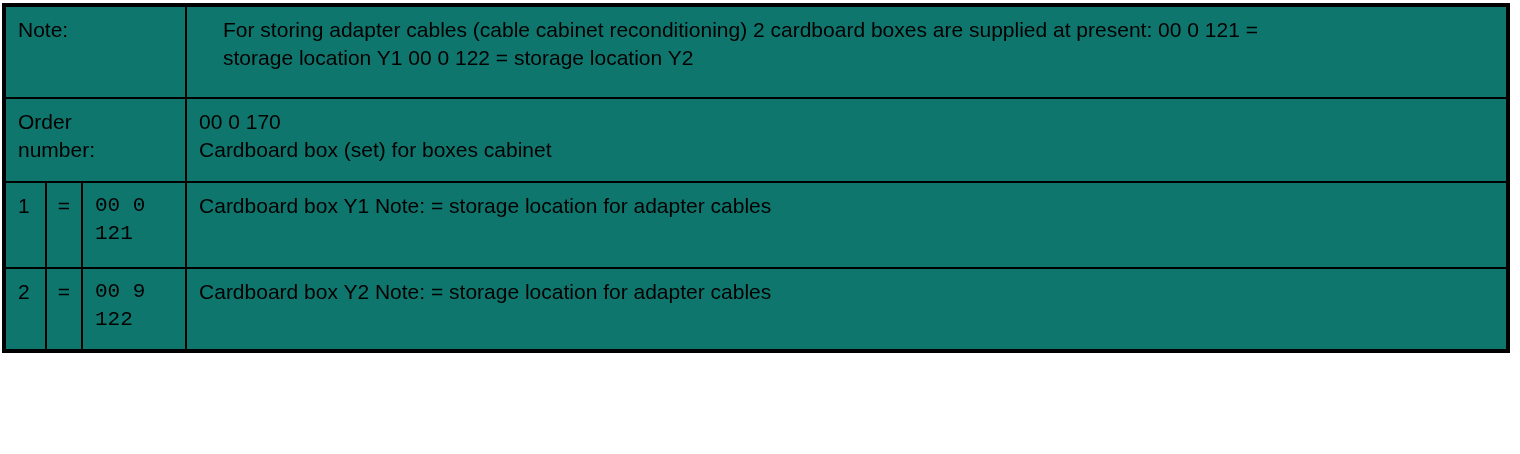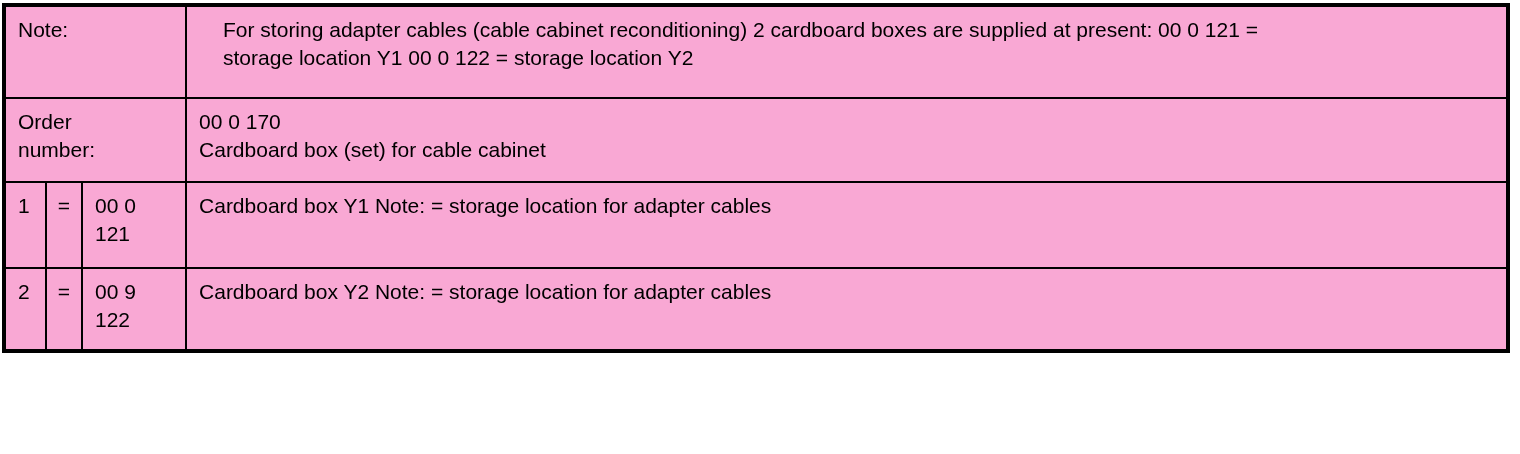--- a/index.html
+++ b/index.html
@@ -13,21 +13,21 @@
     color: #000000;
   }
   .doc-table {
     position: absolute;
     left: 2px;
     top: 3px;
     width: 1504px;
     border-collapse: collapse;
     table-layout: fixed;
     border: 4px solid #000000;
-    background: #f9a8d4;
+    background: #0f766e;
   }
   .doc-table td {
     border: 2px solid #000000;
     vertical-align: top;
     padding: 9px 8px 9px 12px;
     font-size: 21px;
     line-height: 28px;
     word-wrap: break-word;
   }
   
@@ -36,21 +36,21 @@
   tr.row-order td       { height: 64px; }
   tr.row-consisting td  { height: 28px; }
   tr.row-item-1 td      { height: 66px; }
   tr.row-item-2 td      { height: 62px; }
 
   
   .label-text { max-width: 120px; }
   
   .note-text { max-width: 1060px; margin-left: 24px; }
   
-  td.cell-partnum { padding-right: 20px; }
+  td.cell-partnum { padding-right: 20px; font-family: Liberation Mono, monospace; }
 
   td.cell-eq {
     text-align: center;
     padding-left: 0;
     padding-right: 0;
   }
 </style>
 </head>
 <body>
 
@@ -72,21 +72,21 @@
     </td>
   </tr>
 
 
   <tr class="row-order">
     <td colspan="3">
       <div class="label-text">Order number:</div>
     </td>
     <td>
       <div>00 0 170</div>
-      <div>Cardboard box (set) for cable cabinet</div>
+      <div>Cardboard box (set) for boxes cabinet</div>
     </td>
   </tr>
 
 
   <tr class="row-item-1">
     <td>
       <div>1</div>
     </td>
     <td class="cell-eq">
       <div>=</div>

